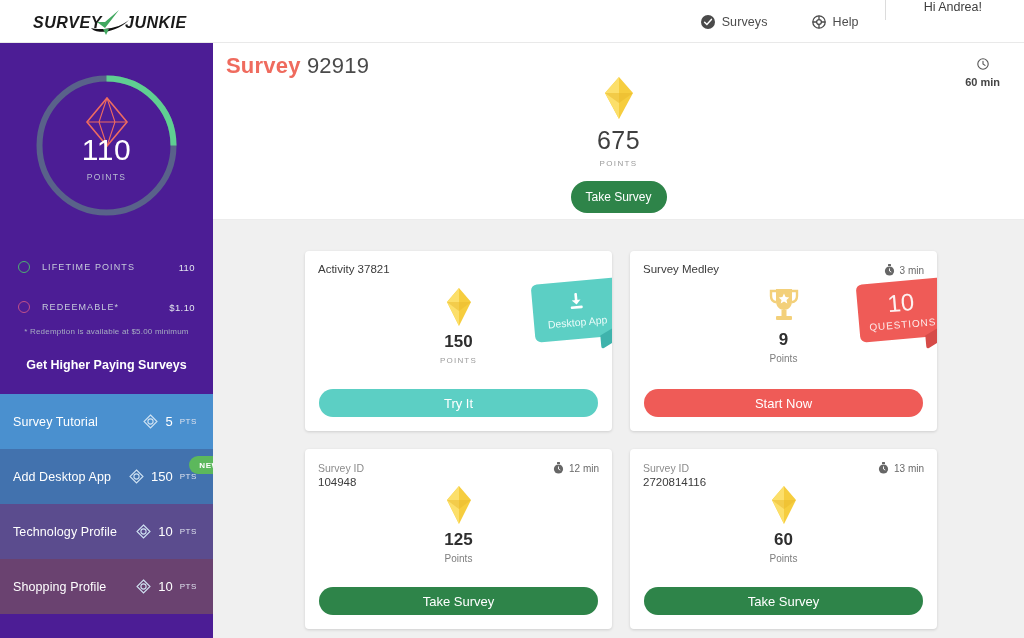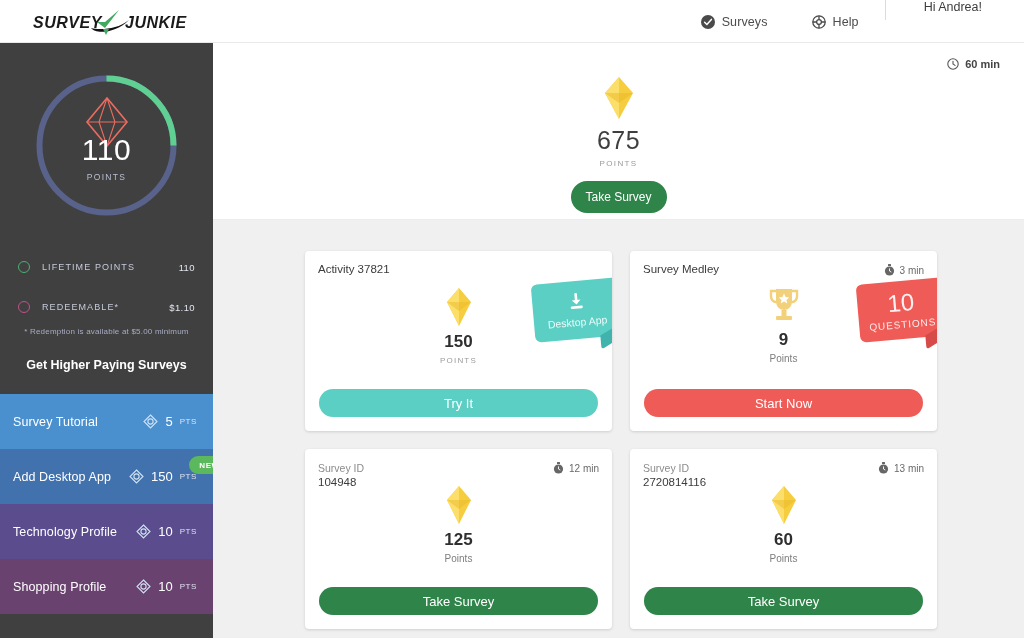--- a/index.html
+++ b/index.html
@@ -26,21 +26,21 @@
     font-size: 12.5px; color: #4c4c4c; padding: 0 22px;
     cursor: pointer; letter-spacing: .1px;
   }
   .topnav-sep { width: 1px; height: 20px; background: #dcdcdc; margin: 0 4px; }
   .greet { font-size: 12.5px; color: #3d3d3d; padding: 0 22px 0 34px; }
   .ic { display:inline-block; line-height:0; }
 
   
   .sidebar {
     position: absolute; left: 0; top: 43px; width: 213px; height: 595px;
-    background: #404040;
+    background: #4c1d95;
   }
   .ring-wrap {
     position: relative; width: 155px; height: 155px; margin: 25px auto 0 auto;
   }
   .ring-center {
     position: absolute; inset: 0; display: flex; flex-direction: column;
     align-items: center; justify-content: center; padding-top: 26px;
   }
   .ring-pts { font-size: 30px; color: #ffffff; font-weight: 300; letter-spacing: .5px; line-height: 1; }
   .ring-lbl { font-size: 8.5px; color: #b9bfd2; letter-spacing: 1.3px; margin-top: 7px; }
@@ -92,21 +92,21 @@
   .main { position: absolute; left: 213px; top: 43px; width: 811px; height: 595px; background: #f0f0f0; }
   .hero {
     position: relative; width: 811px; height: 177px; background: #ffffff;
     border-bottom: 1px solid #ececec;
   }
   .hero-title { position: absolute; left: 13px; top: 10px; font-size: 22px; letter-spacing: .2px; }
   .hero-title .s { color: #ef6b5e; font-weight: bold; }
   .hero-title .n { color: #4a4a4a; }
   .hero-time {
     position: absolute; right: 24px; top: 15px; display: flex; align-items: center;
-    gap: 6px; font-size: 11px; font-weight: bold; color: #444;
+    gap: 6px; font-size: 11px; font-weight: bold; color: #444; flex-direction: column;
   }
   .hero-mid {
     position: absolute; left: 0; top: 33px; width: 811px;
     display: flex; flex-direction: column; align-items: center;
   }
   .hero-pts { font-size: 25px; color: #3f3f3f; margin-top: 6px; letter-spacing: .5px; }
   .hero-lbl { font-size: 8px; color: #9a9a9a; letter-spacing: 1.4px; margin-top: 4px; }
   .btn {
     border: none; border-radius: 20px; color: #fff; font-size: 13px;
     font-weight: normal; cursor: pointer; font-family: inherit;
@@ -287,20 +287,24 @@
       </span>
       <span class="ptsnum">10</span>
       <span class="ptsunit">PTS</span>
     </span>
   </div>
 </div>
 
 <div class="main">
 
   <div class="hero">
+    <div class="hero-title">
+      <span class="s">Survey</span>
+      <span class="n">92919</span>
+    </div>
     <div class="hero-time">
       <span class="ic">
         <svg width="12" height="12" viewBox="0 0 12 12">
             <circle cx="6" cy="6" r="5.2" fill="none" stroke="#555" stroke-width="1.1"></circle>
             <path d="M6 3.2 V6 L8 7.4" stroke="#555" stroke-width="1.1" fill="none" stroke-linecap="round"></path>
           </svg>
       </span>
       <span>60 min</span>
     </div>
 

